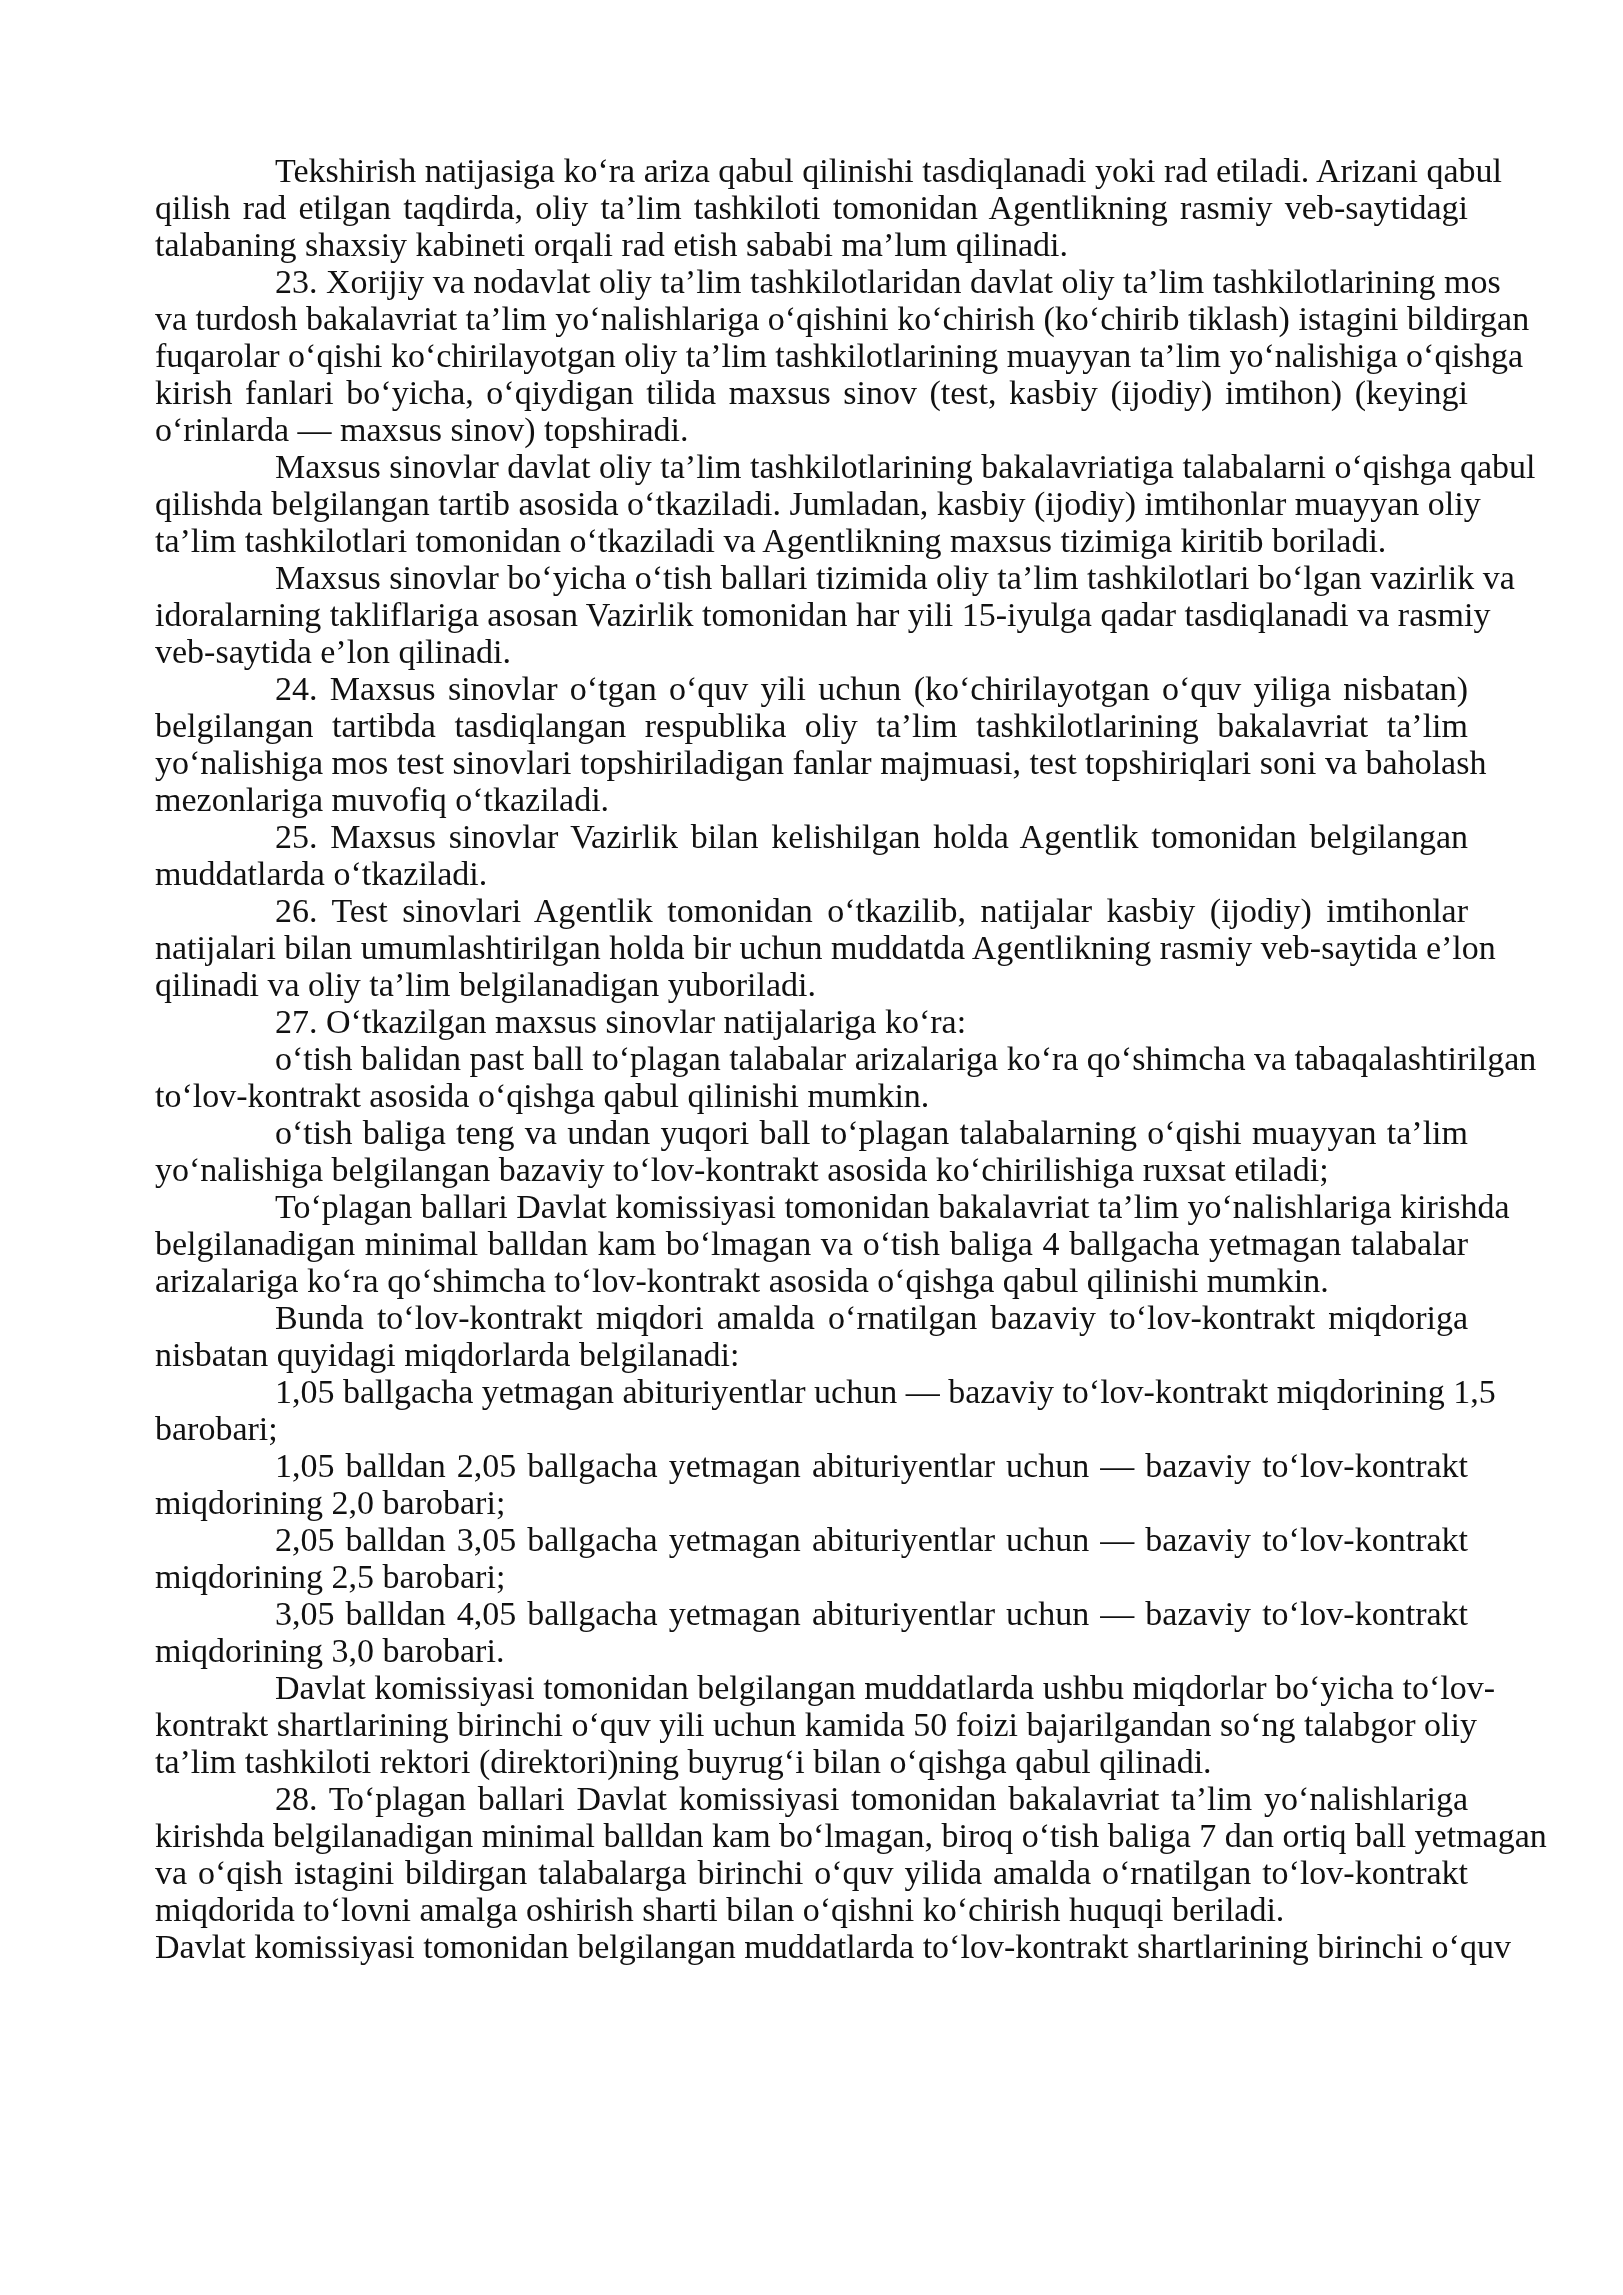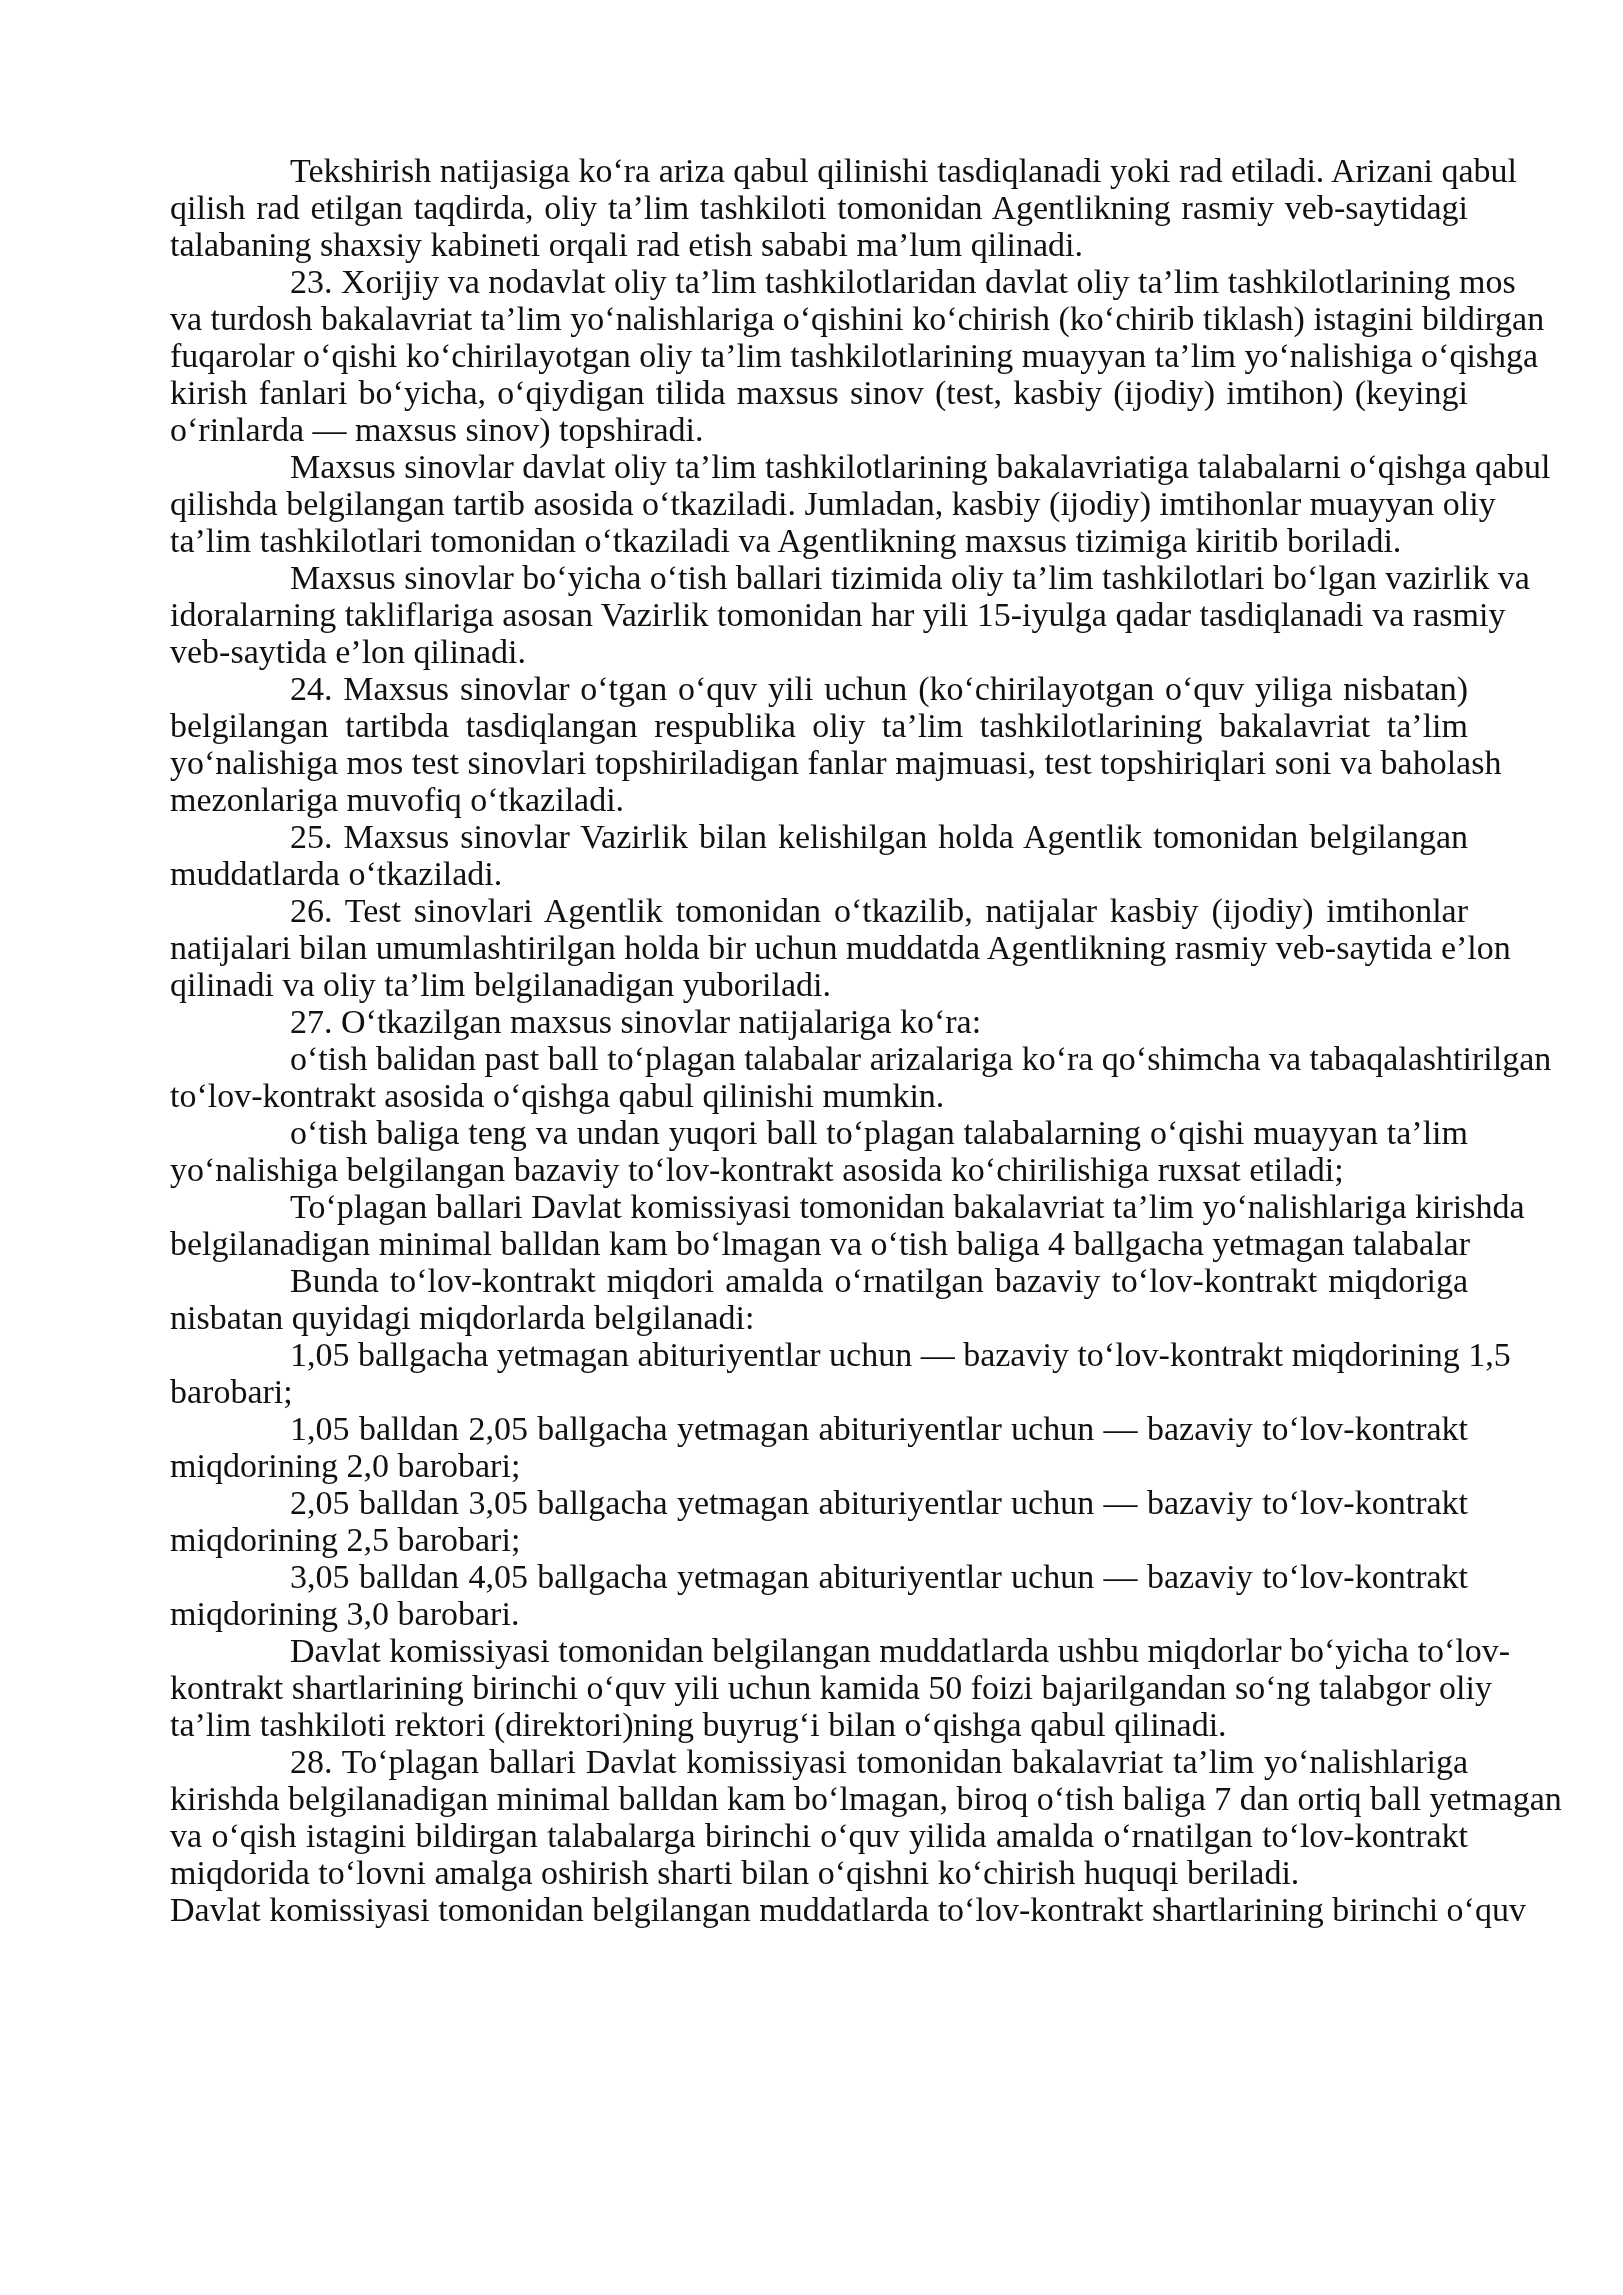--- a/index.html
+++ b/index.html
@@ -15,21 +15,20 @@
     color: #111111;
   }
   .para { margin: 0; }
   .line {
     display: block;
     height: 37px;
     white-space: nowrap;
     text-align: justify;
     text-align-last: justify;
     overflow: visible;
-    margin-left: 15px;
   }
   .line.indent { padding-left: 120px; }
   .line.last { text-align-last: left; }
 </style>
 </head>
 <body>
 
 <div class="page" id="page">
     <div class="para">
       <span class="line indent">Tekshirish natijasiga ko‘ra ariza qabul qilinishi tasdiqlanadi yoki rad etiladi. Arizani qabul</span>
@@ -75,20 +74,21 @@
       <span class="line indent">o‘tish balidan past ball to‘plagan talabalar arizalariga ko‘ra qo‘shimcha va tabaqalashtirilgan</span>
       <span class="line last">to‘lov-kontrakt asosida o‘qishga qabul qilinishi mumkin.</span>
     </div>
     <div class="para">
       <span class="line indent">o‘tish baliga teng va undan yuqori ball to‘plagan talabalarning o‘qishi muayyan ta’lim</span>
       <span class="line last">yo‘nalishiga belgilangan bazaviy to‘lov-kontrakt asosida ko‘chirilishiga ruxsat etiladi;</span>
     </div>
     <div class="para">
       <span class="line indent">To‘plagan ballari Davlat komissiyasi tomonidan bakalavriat ta’lim yo‘nalishlariga kirishda</span>
       <span class="line">belgilanadigan minimal balldan kam bo‘lmagan va o‘tish baliga 4 ballgacha yetmagan talabalar</span>
+      <span class="line last">arizalariga ko‘ra qo‘shimcha to‘lov-kontrakt asosida o‘qishga qabul qilinishi mumkin.</span>
     </div>
     <div class="para">
       <span class="line indent">Bunda to‘lov-kontrakt miqdori amalda o‘rnatilgan bazaviy to‘lov-kontrakt miqdoriga</span>
       <span class="line last">nisbatan quyidagi miqdorlarda belgilanadi:</span>
     </div>
     <div class="para">
       <span class="line indent">1,05 ballgacha yetmagan abituriyentlar uchun — bazaviy to‘lov-kontrakt miqdorining 1,5</span>
       <span class="line last">barobari;</span>
     </div>
     <div class="para">

